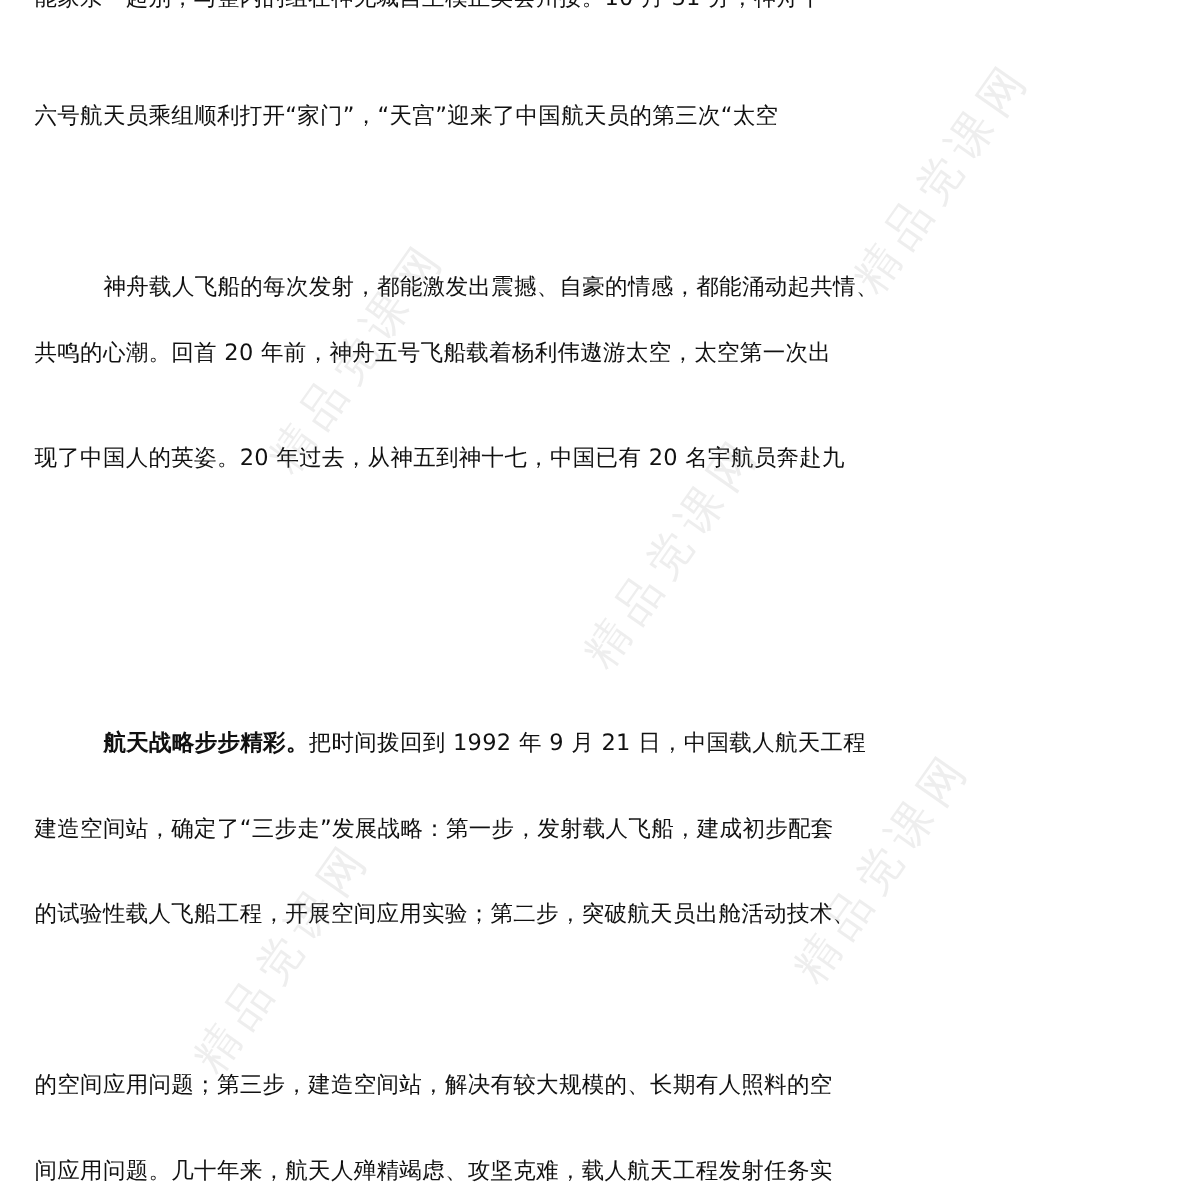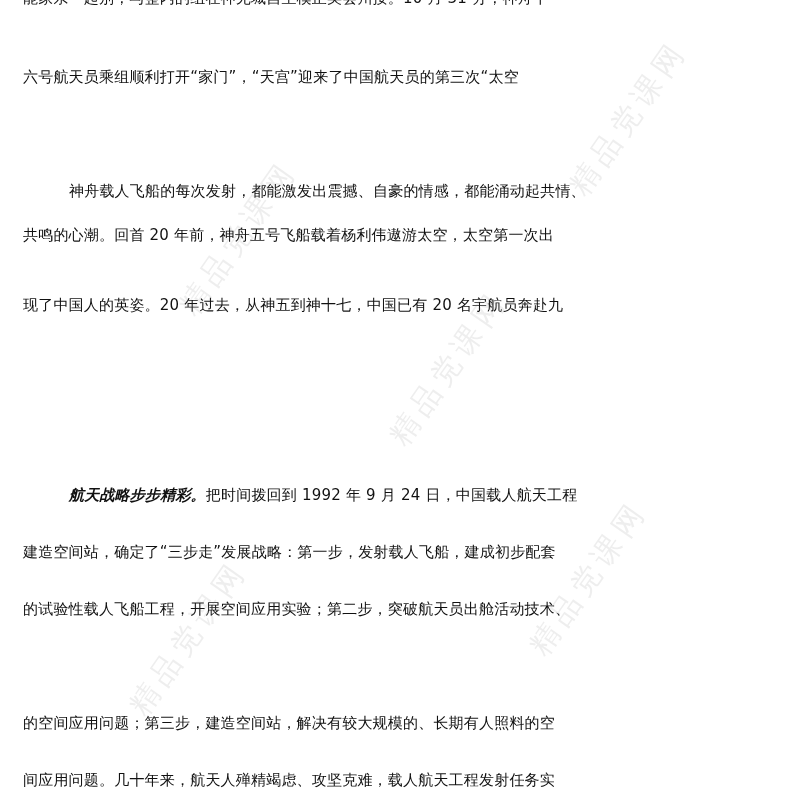--- a/index.html
+++ b/index.html
@@ -30,21 +30,20 @@
       line-height: 30px;
       white-space: nowrap;
       letter-spacing: 0.2px;
     }
     .indent {
       left: 69px;
       width: 716px;
     }
     .bold {
       font-weight: bold;
-      font-style: italic;
     }
     .cropped {
       top: -17px;
     }
     .watermark {
       position: absolute;
       color: rgba(120, 120, 120, 0.13);
       font-size: 30px;
       letter-spacing: 6px;
       transform: rotate(-55deg);
@@ -59,21 +58,21 @@
 
 <div class="page">
 
   <div class="line cropped">能家亲一起别，与整内的组在神无城自主模正类会州接。10 月 31 分，神舟十</div>
   <div class="line" style="top:62px">六号航天员乘组顺利打开“家门”，“天宫”迎来了中国航天员的第三次“太空</div>
 
   <div class="line indent" style="top:176px">神舟载人飞船的每次发射，都能激发出震撼、自豪的情感，都能涌动起共情、</div>
   <div class="line" style="top:220px">共鸣的心潮。回首 20 年前，神舟五号飞船载着杨利伟遨游太空，太空第一次出</div>
   <div class="line" style="top:290px">现了中国人的英姿。20 年过去，从神五到神十七，中国已有 20 名宇航员奔赴九</div>
 
-  <div class="line indent" style="top:480px"><span class="bold">航天战略步步精彩。</span><span>把时间拨回到 1992 年 9 月 24 日，中国载人航天工程</span></div>
+  <div class="line indent" style="top:480px"><span class="bold">航天战略步步精彩。</span><span>把时间拨回到 1992 年 9 月 21 日，中国载人航天工程</span></div>
   <div class="line" style="top:537px">建造空间站，确定了“三步走”发展战略：第一步，发射载人飞船，建成初步配套</div>
   <div class="line" style="top:594px">的试验性载人飞船工程，开展空间应用实验；第二步，突破航天员出舱活动技术、</div>
   <div class="line" style="top:765px">间应用问题。几十年来，航天人殚精竭虑、攻坚克难，载人航天工程发射任务实</div>
   <div class="line" style="top:708px">的空间应用问题；第三步，建造空间站，解决有较大规模的、长期有人照料的空</div>
 
   <div class="watermark" style="left:170px; top:300px;">精品党课网</div>
   <div class="watermark" style="left:560px; top:180px;">精品党课网</div>
   <div class="watermark" style="left:380px; top:430px;">精品党课网</div>
   <div class="watermark" style="left:120px; top:700px;">精品党课网</div>
   <div class="watermark" style="left:520px; top:640px;">精品党课网</div>

